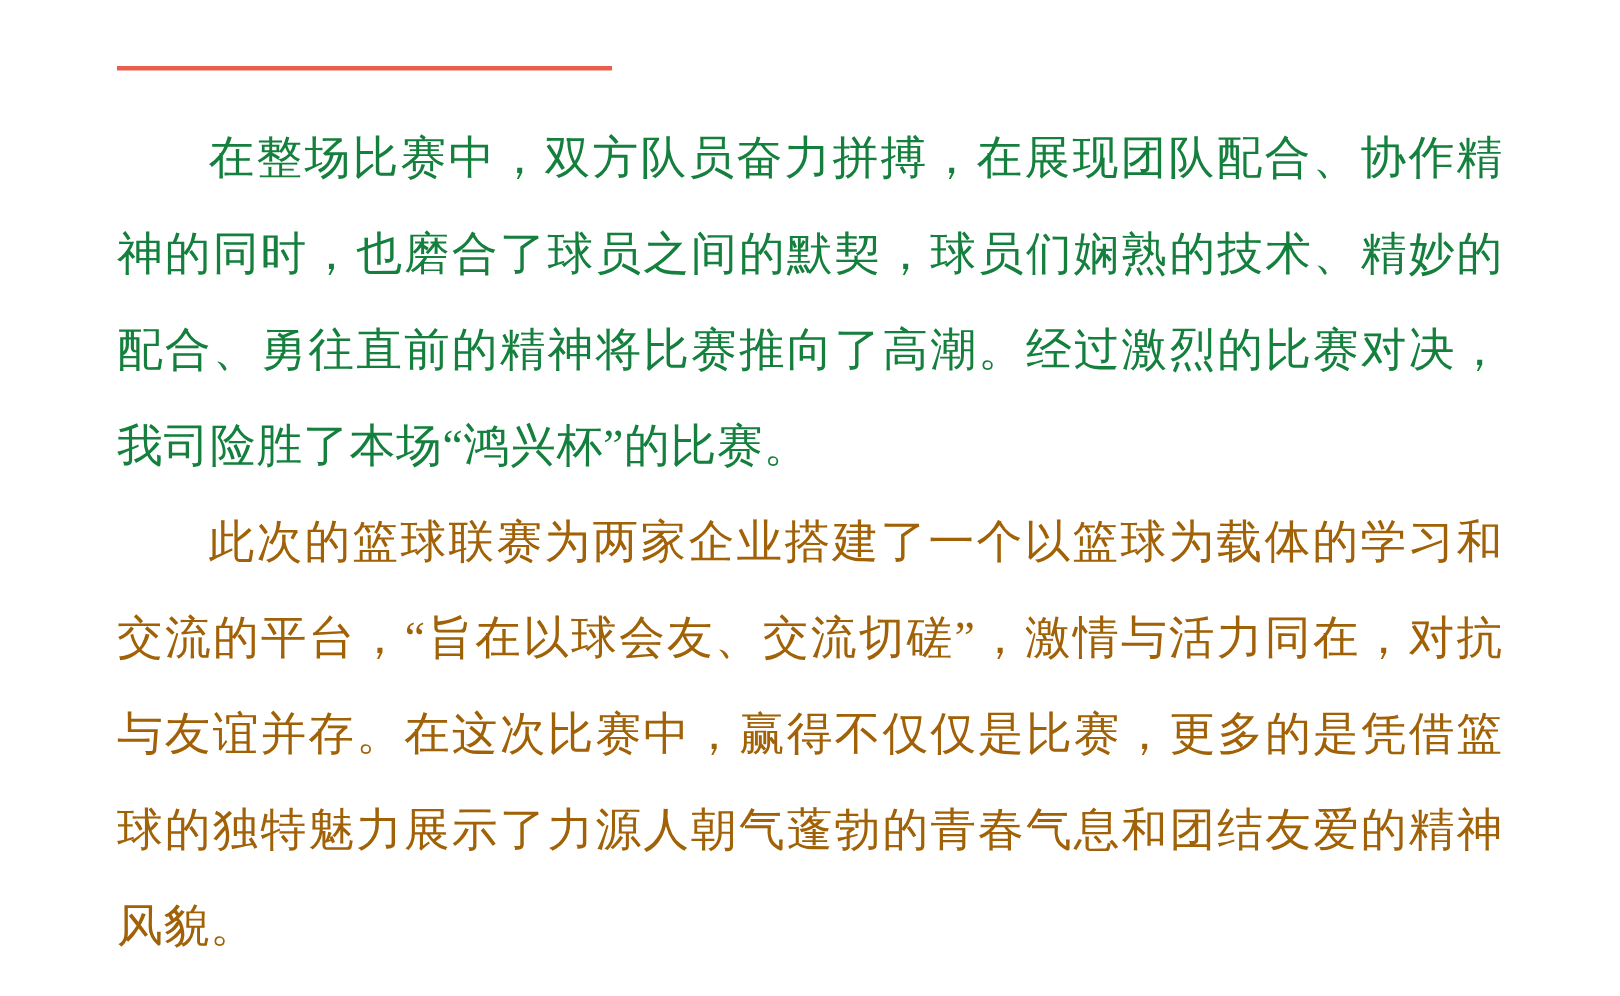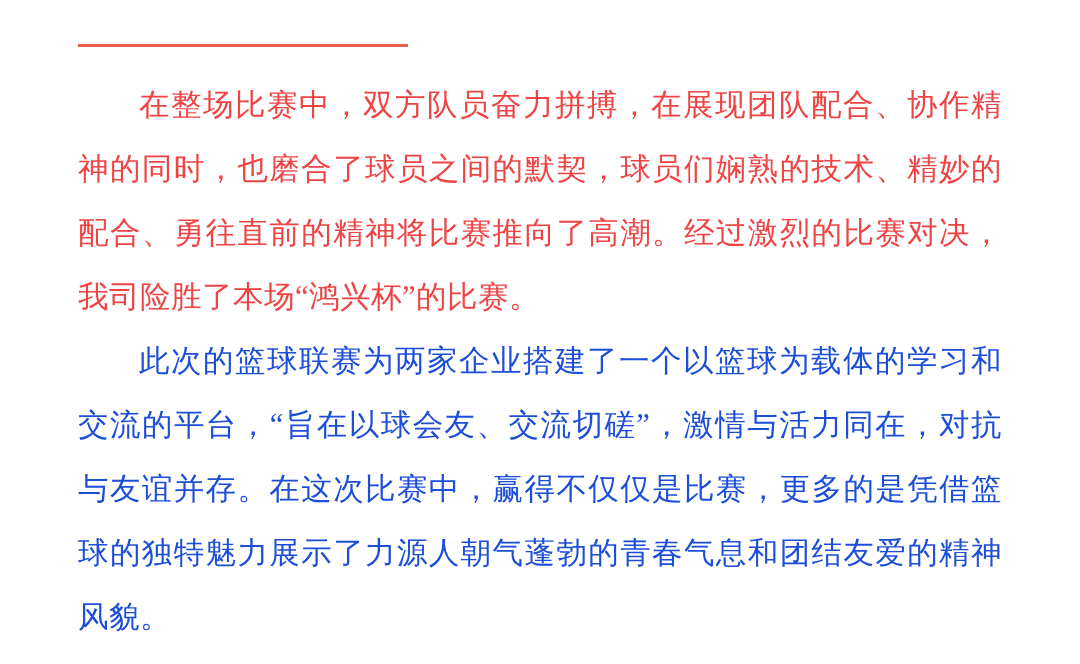--- a/index.html
+++ b/index.html
@@ -46,17 +46,17 @@
   }
 </style>
 </head>
 <body>
 
 <div class="page">
 
   <div class="rule" style="background: rgb(232, 96, 76);"></div>
 
   <div class="article">
-    <p class="para" style="color: #ef4444;">在整场比赛中，双方队员奋力拼搏，在展现团队配合、协作精神的同时，也磨合了球员之间的默契，球员们娴熟的技术、精妙的配合、勇往直前的精神将比赛推向了高潮。经过激烈的比赛对决，我司险胜了本场“鸿兴杯”的比赛。</p>
-    <p class="para" style="color: #1d4ed8; font-family: Liberation Serif, serif;">此次的篮球联赛为两家企业搭建了一个以篮球为载体的学习和交流的平台，“旨在以球会友、交流切磋”，激情与活力同在，对抗与友谊并存。在这次比赛中，赢得不仅仅是比赛，更多的是凭借篮球的独特魅力展示了力源人朝气蓬勃的青春气息和团结友爱的精神风貌。</p>
+    <p class="para" style="color: #15803d;">在整场比赛中，双方队员奋力拼搏，在展现团队配合、协作精神的同时，也磨合了球员之间的默契，球员们娴熟的技术、精妙的配合、勇往直前的精神将比赛推向了高潮。经过激烈的比赛对决，我司险胜了本场“鸿兴杯”的比赛。</p>
+    <p class="para" style="color: #a16207; font-family: Liberation Serif, serif;">此次的篮球联赛为两家企业搭建了一个以篮球为载体的学习和交流的平台，“旨在以球会友、交流切磋”，激情与活力同在，对抗与友谊并存。在这次比赛中，赢得不仅仅是比赛，更多的是凭借篮球的独特魅力展示了力源人朝气蓬勃的青春气息和团结友爱的精神风貌。</p>
   </div>
 
 </div>
 
 </body></html>

